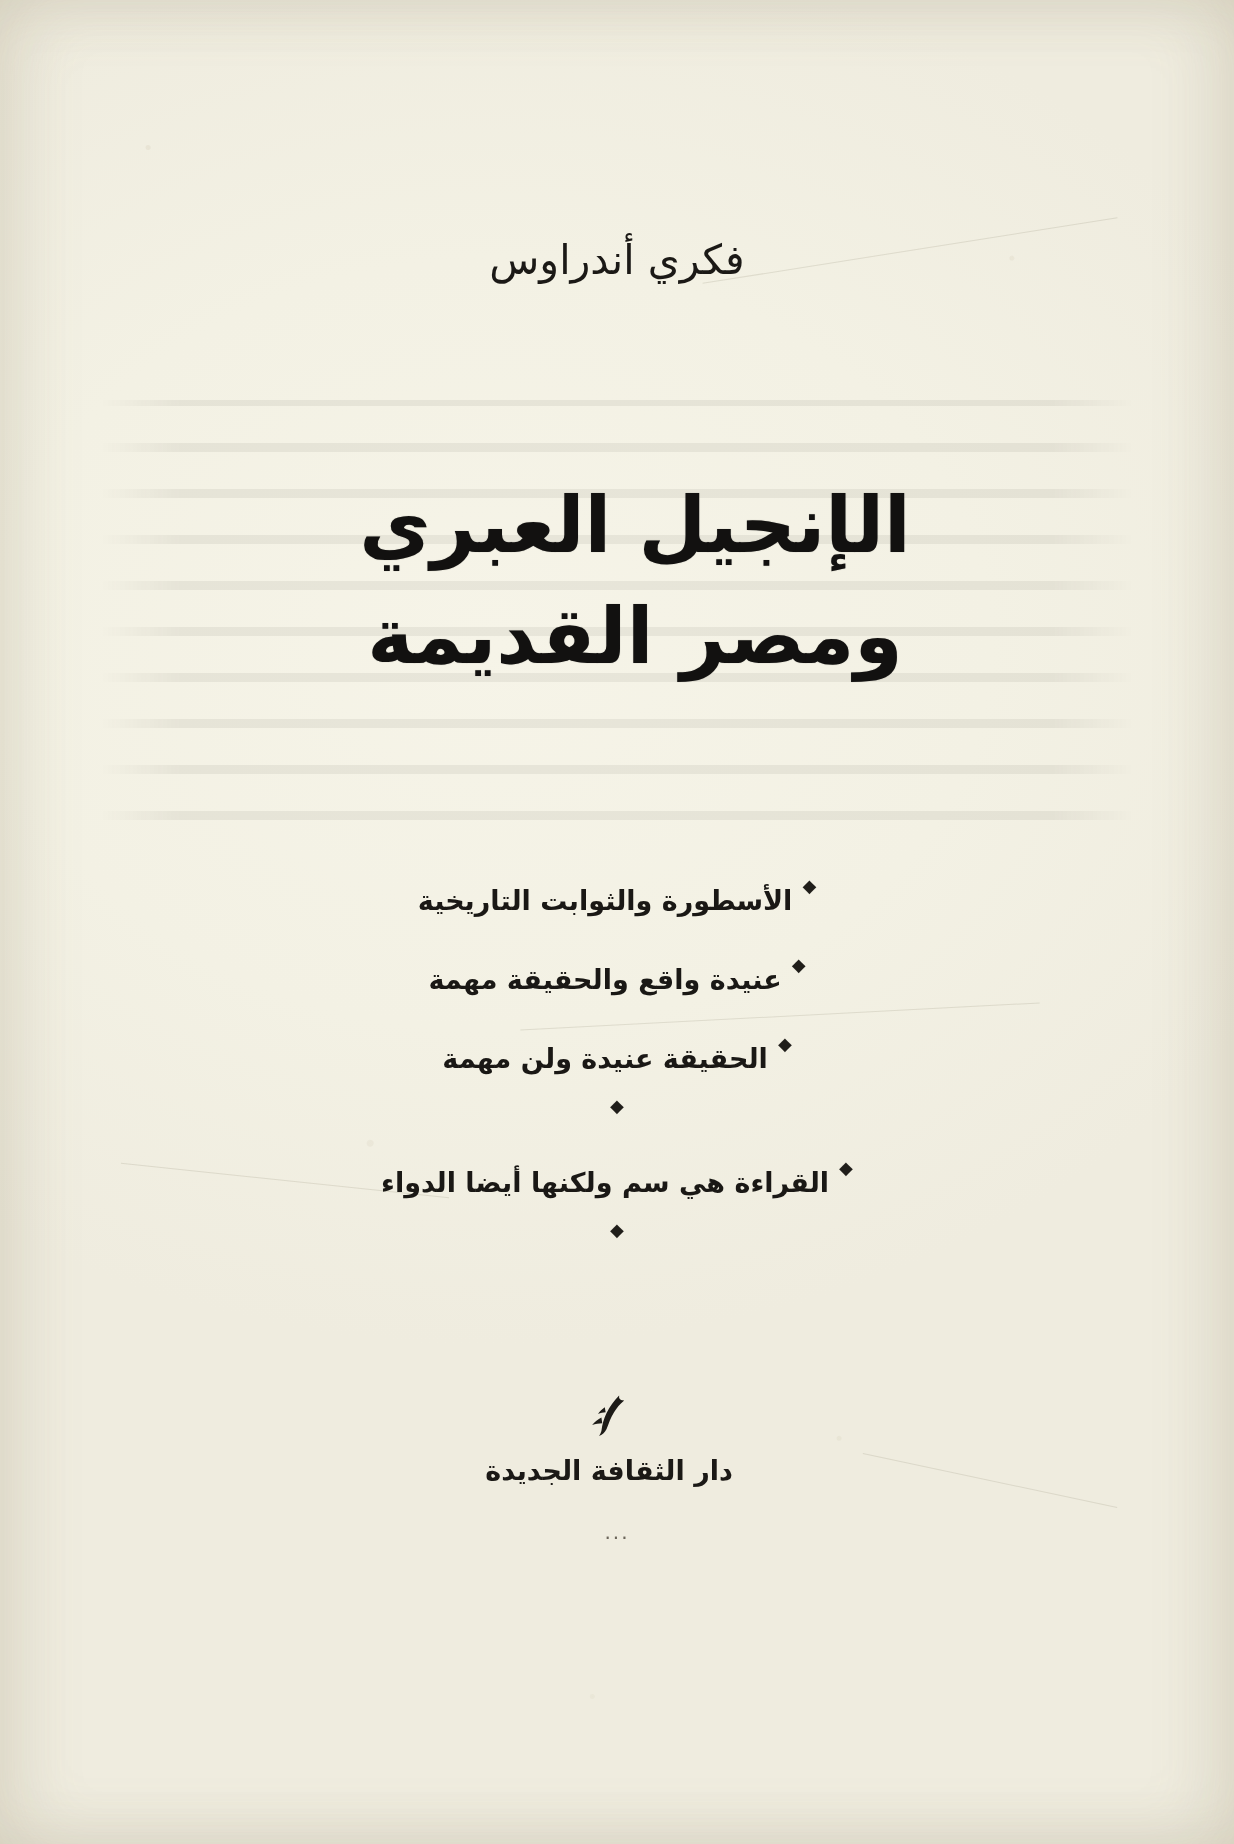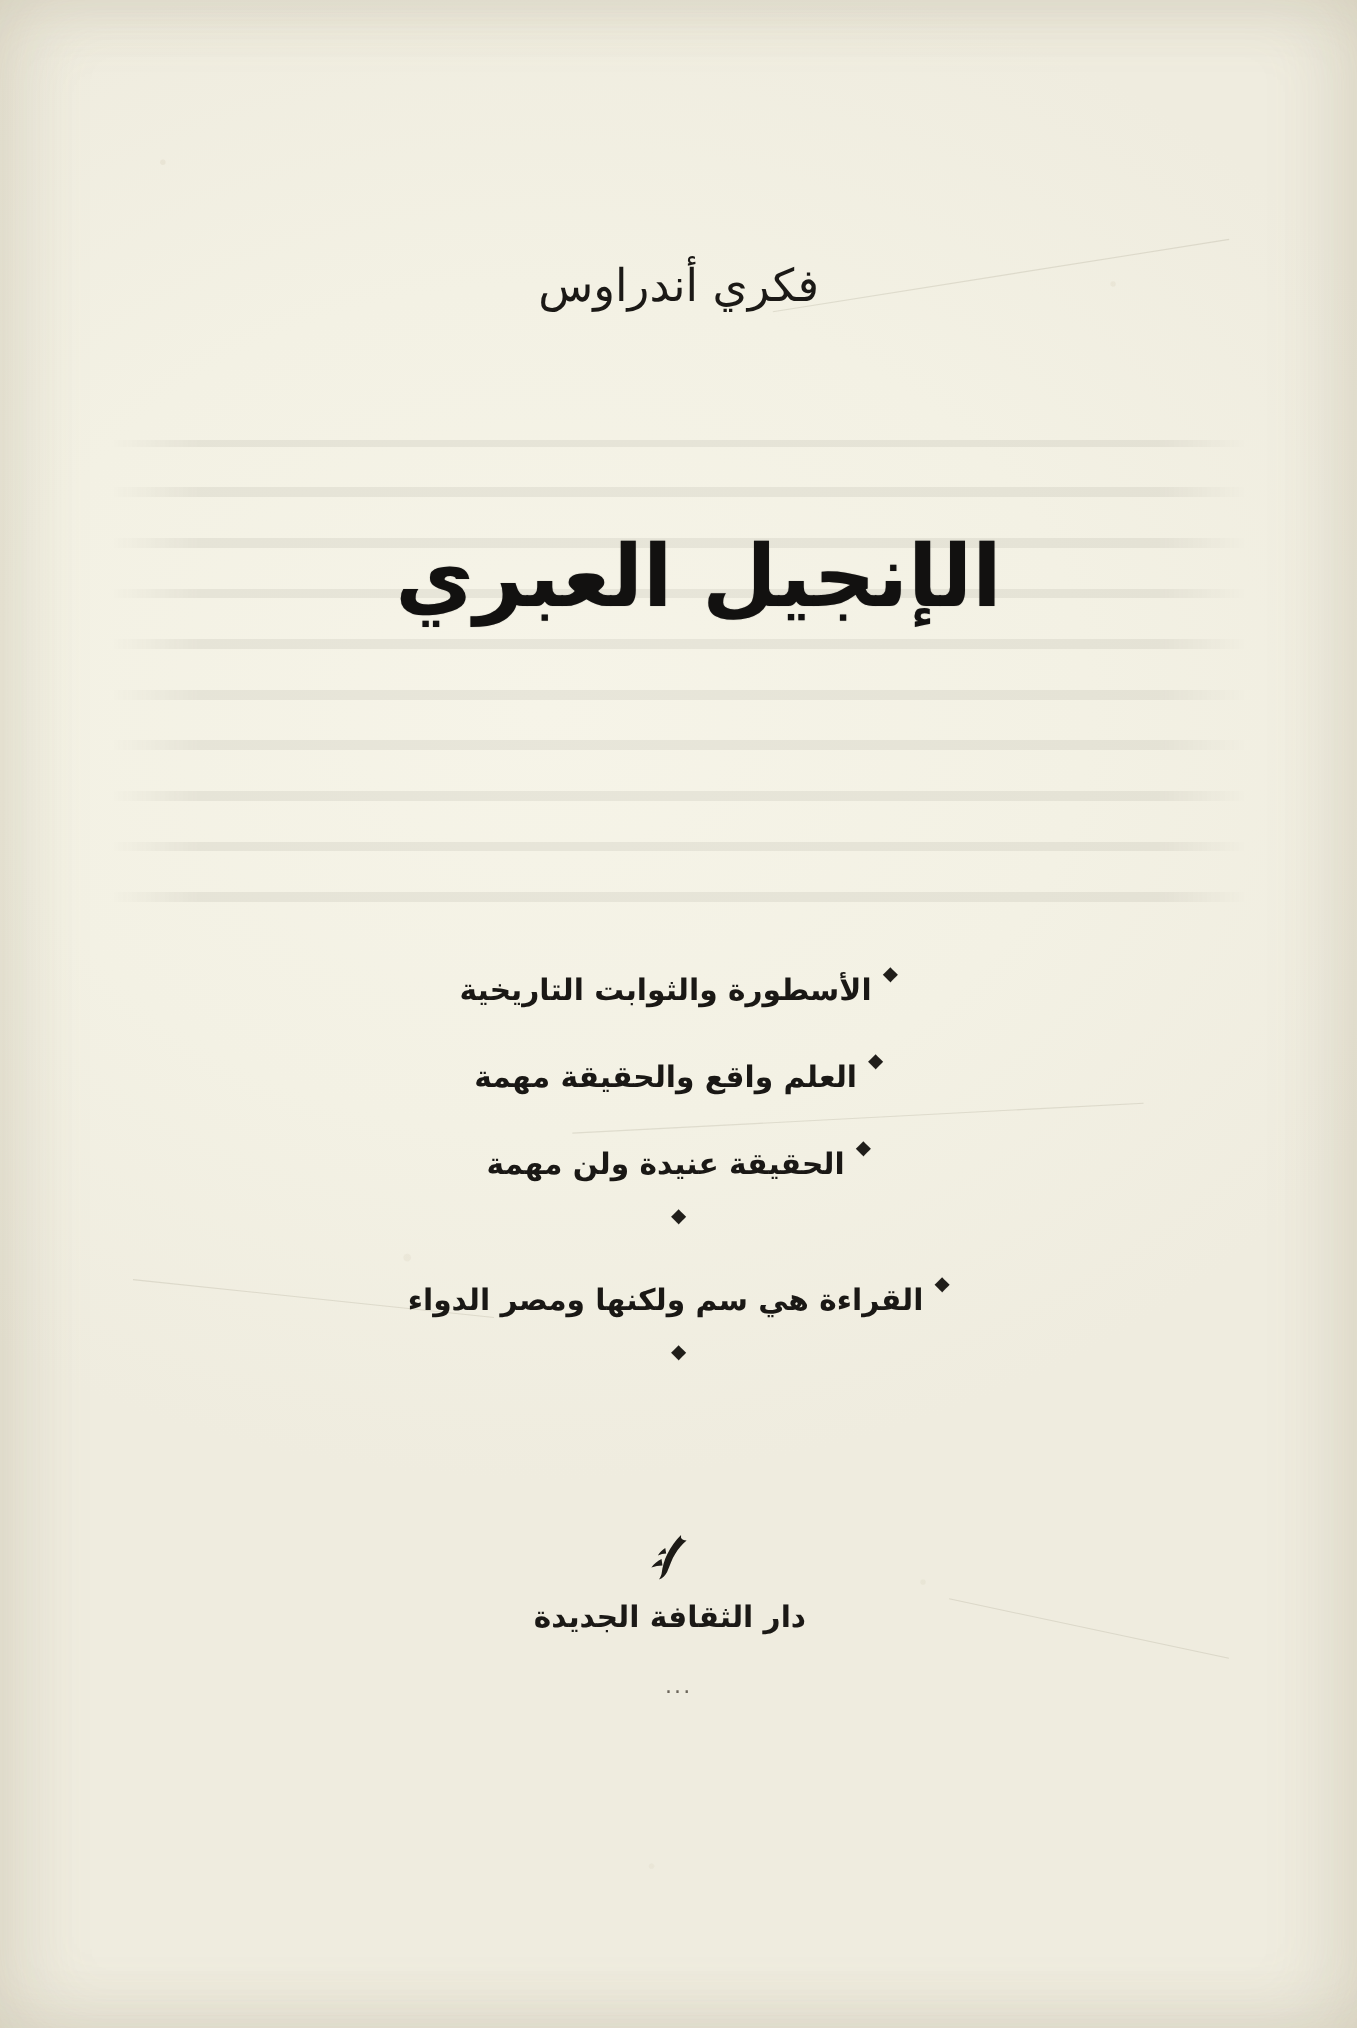--- a/index.html
+++ b/index.html
@@ -189,41 +189,42 @@
   <div class="scratch s3"></div>
   <div class="scratch s4"></div>
   <div class="edge-shade"></div>
 
   <div class="content">
 
     <div class="author">فكري أندراوس</div>
 
     <div class="title-block">
       <div class="title-line">الإنجيل العبري</div>
+      <div class="title-line">ومصر القديمة</div>
     </div>
 
     <div class="bullets">
       <div class="bullet-row">
         <span class="bullet-mark">◆</span>
         <span class="bullet-text">الأسطورة والثوابت التاريخية</span>
       </div>
       <div class="bullet-row">
         <span class="bullet-mark">◆</span>
-        <span class="bullet-text">العلم واقع والحقيقة مهمة</span>
+        <span class="bullet-text">عنيدة واقع والحقيقة مهمة</span>
       </div>
       <div class="bullet-row">
         <span class="bullet-mark">◆</span>
         <span class="bullet-text">الحقيقة عنيدة ولن مهمة</span>
       </div>
       <div class="bullet-row">
         <span class="bullet-mark">◆</span>
       </div>
       <div class="bullet-row">
         <span class="bullet-mark">◆</span>
-        <span class="bullet-text">القراءة هي سم ولكنها ومصر الدواء</span>
+        <span class="bullet-text">القراءة هي سم ولكنها أيضا الدواء</span>
       </div>
       <div class="bullet-row">
         <span class="bullet-mark">◆</span>
       </div>
     </div>
 
     <div class="publisher">
       <svg class="logo" viewBox="0 0 64 64" aria-hidden="true">
         <path d="M44 10 C38 16 33 23 29 31 C26 37 24 44 23 52 C22 55 21 57 20 58 C24 57 27 54 29 50 C32 43 34 36 38 30 C41 25 45 20 50 16 C47 16 45 15 44 13 Z" fill="#1d1b17"></path>
         <path d="M23 36 C19 38 15 41 12 45 C16 44 20 43 24 43 Z" fill="#1d1b17"></path>

